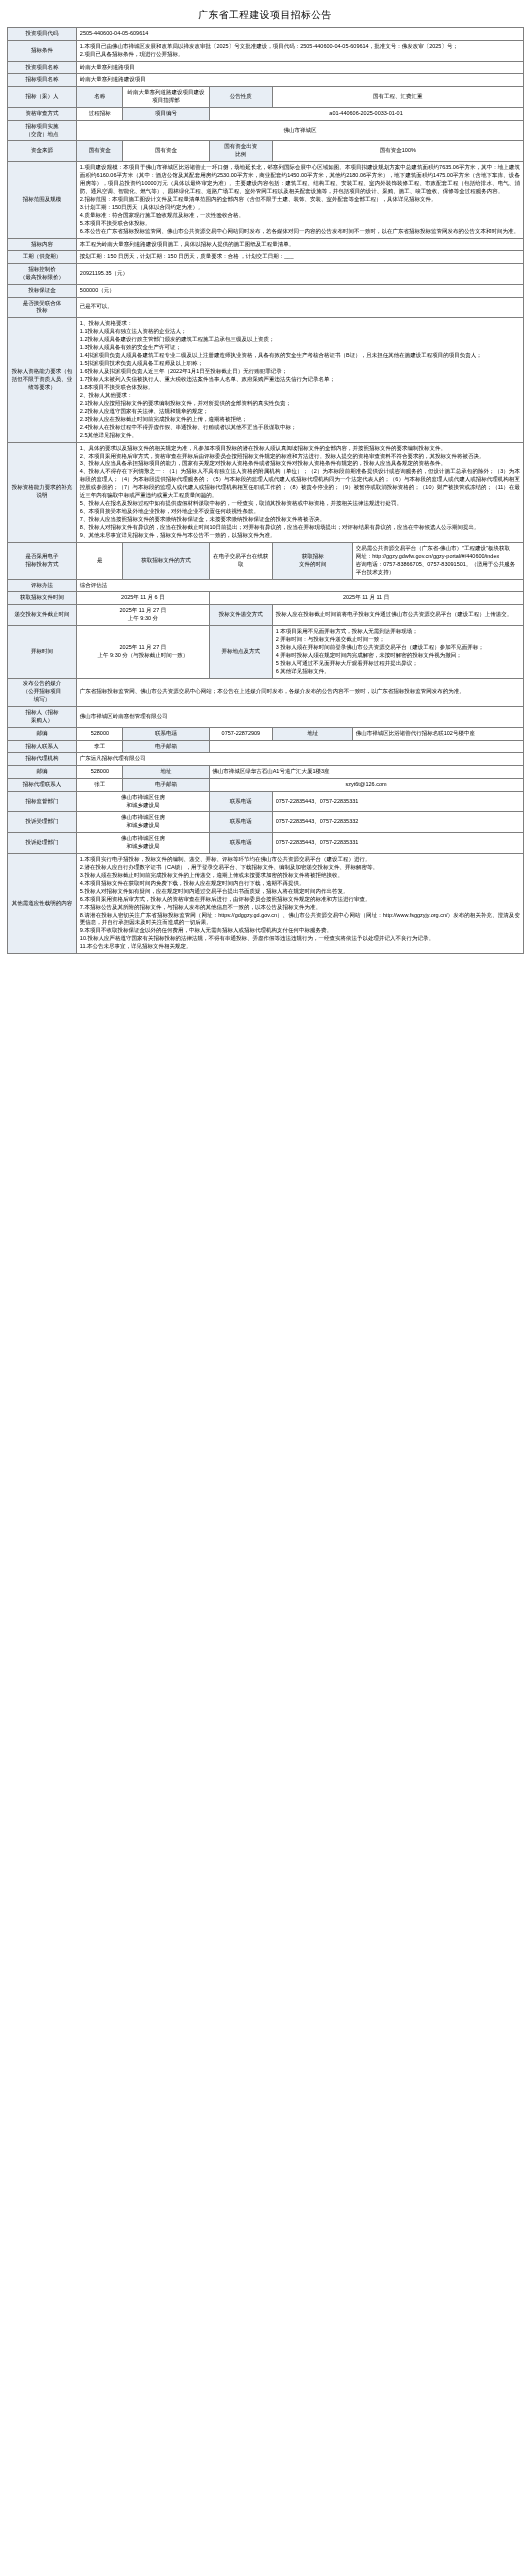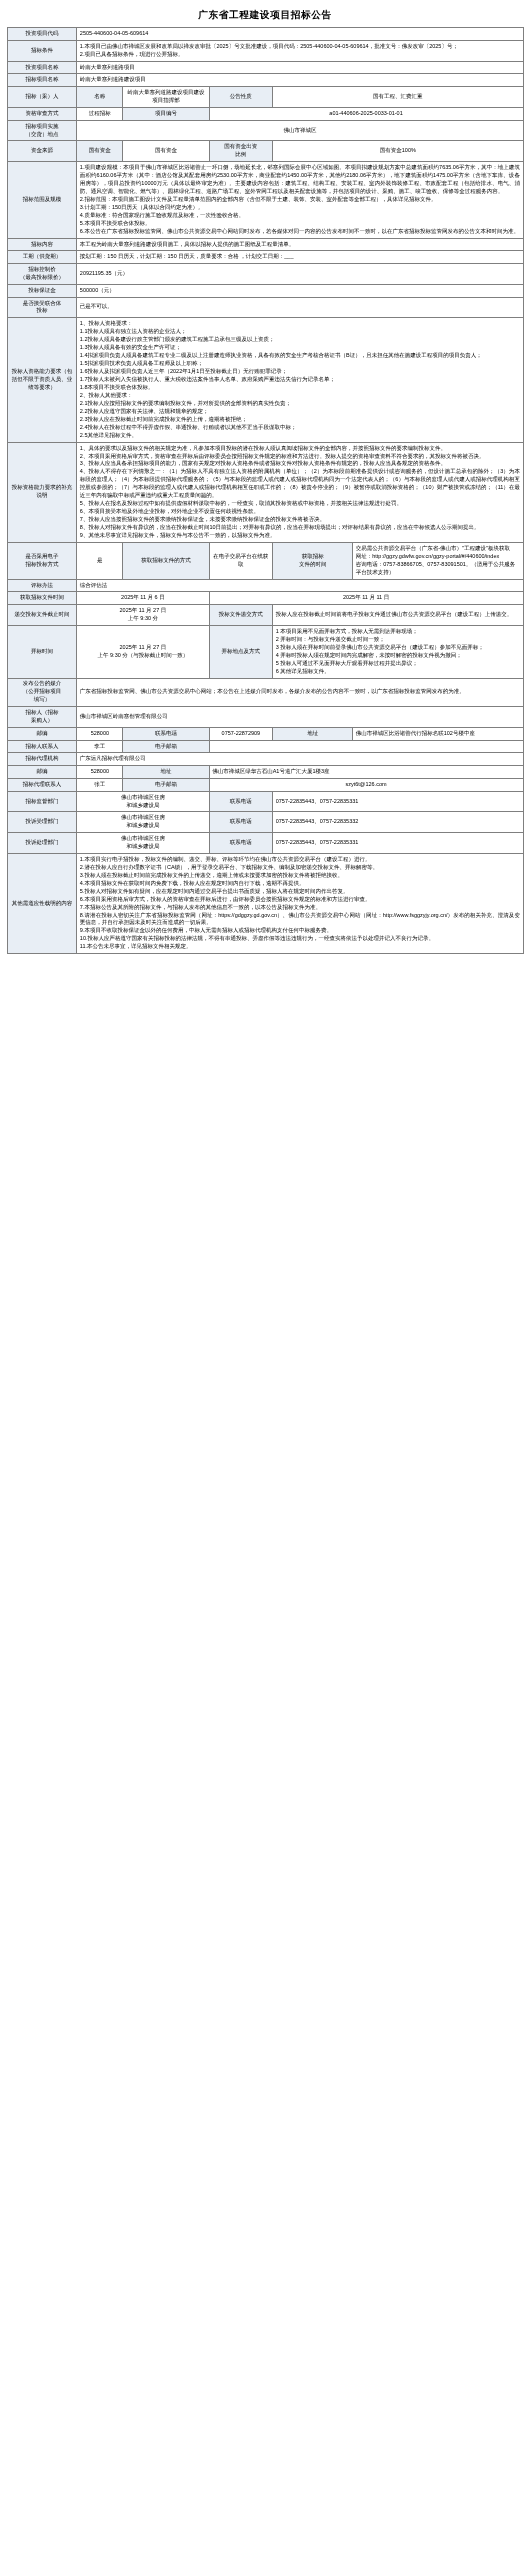--- a/index.html
+++ b/index.html
@@ -9,21 +9,21 @@
     background: #ffffff;
     font-family: "Liberation Sans", "DejaVu Sans", sans-serif;
     font-size: 5.8px;
     color: #000;
     width: 530px;
   }
   .page { width: 530px; padding: 3.9px 6.5px 9px 6.5px; }
   .title {
     text-align: center;
     font-size: 9.7px;
-    font-weight: bold;
+    font-weight: normal;
     padding: 5.2px 0 5.2px 0;
     letter-spacing: 0.6px;
   }
   table.main {
     width: 100%;
     border-collapse: collapse;
     table-layout: fixed;
   }
   table.main td, table.main th {
     border: 0.6px solid #7f7f7f;

